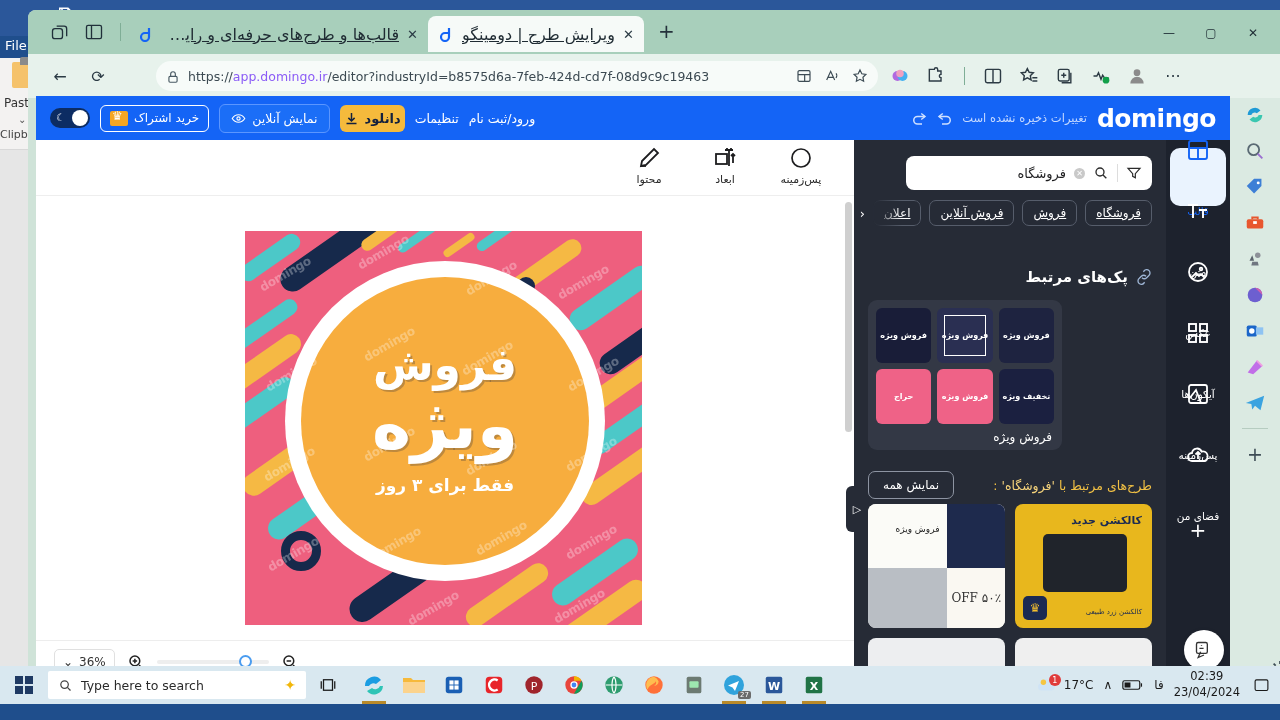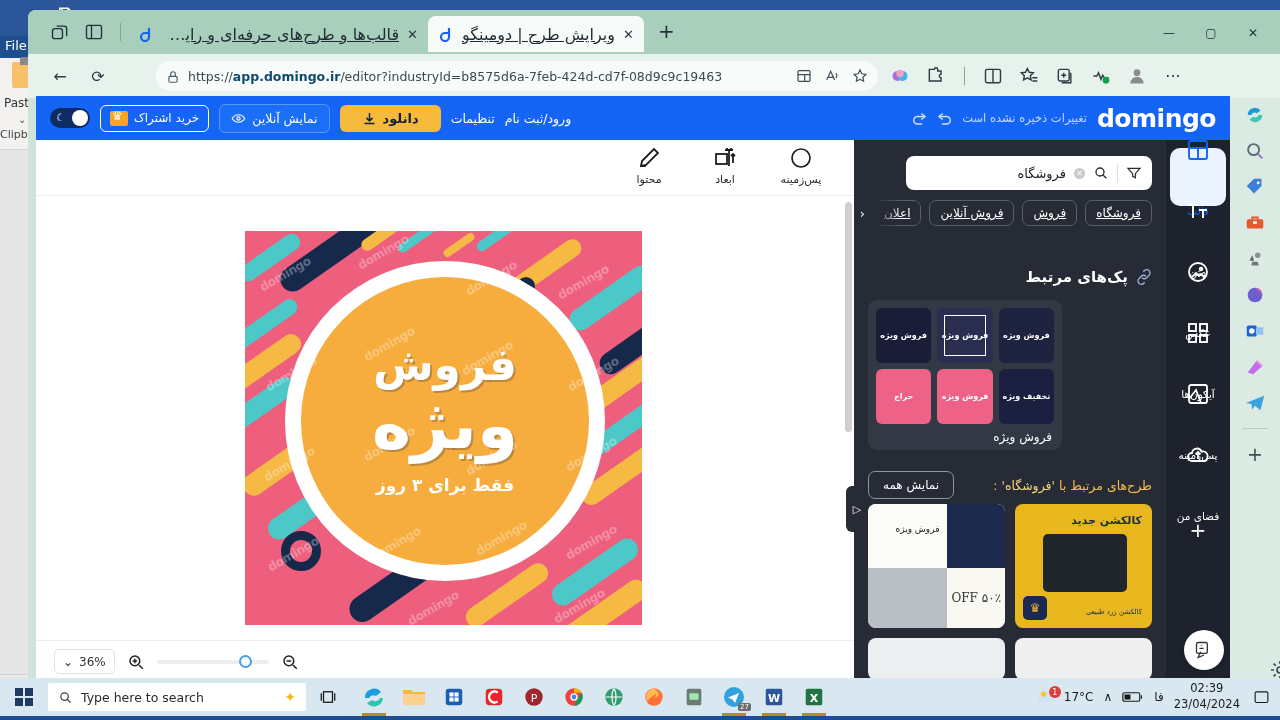--- a/index.html
+++ b/index.html
@@ -54,21 +54,21 @@
   
   .addrbar { position:absolute; left:0; top:44px; width:1252px; height:44px; background:#e7f2ec; }
   .nav-btns { position:absolute; left:22px; top:22px; transform:translateY(-50%); display:flex; gap:18px; align-items:center; }
   .nav-btn { width:20px; height:20px; color:#2b3a44; display:flex; align-items:center; justify-content:center; }
   .omnibox {
     position:absolute; left:128px; top:7px; width:722px; height:30px; background:#f7fbf9;
     border-radius:15px; display:flex; align-items:center; padding:0 10px; gap:8px;
   }
   .omnibox .lock { width:14px; height:14px; color:#4a5a64; }
   .url { font-size:12.5px; color:#3c4a52; white-space:nowrap; overflow:hidden; }
-  .url b { color:#0c4a6e; font-weight:700; }
+  .url b { color:#8b5cf6; font-weight:400; }
   .omni-right { margin-left:auto; display:flex; gap:12px; align-items:center; }
   .omni-ic { width:16px; height:16px; color:#3d4c55; display:flex; align-items:center; justify-content:center; }
   .tb-right { position:absolute; left:862px; top:22px; transform:translateY(-50%); display:flex; gap:16px; align-items:center; }
   .tb-ic { width:20px; height:20px; display:flex; align-items:center; justify-content:center; color:#2d3b44; }
 
   
   .edge-side { position:absolute; right:0; top:88px; width:50px; height:584px; background:#dbeae2;
                display:flex; flex-direction:column; align-items:center; padding-top:6px; gap:14px; }
   .es-ic { width:22px; height:22px; display:flex; align-items:center; justify-content:center; }
   .es-div { width:26px; height:1px; background:#b6ccc0; }
@@ -85,21 +85,21 @@
   .darkmode-toggle { width:40px; height:20px; border-radius:10px; background:#0c2c63; position:relative; }
   .darkmode-toggle .knob { position:absolute; right:2px; top:2px; width:16px; height:16px; border-radius:50%; background:#fff; }
   .darkmode-toggle .moon { position:absolute; left:6px; top:4px; color:#fff; font-size:10px; }
   .btn-sub { border:1px solid #ffffff; border-radius:6px; color:#fff; font-size:12px; padding:5px 9px;
              display:flex; align-items:center; gap:6px; }
   .crown { width:18px; height:15px; background:#f5a623; border-radius:2px; position:relative; }
   .crown::before { content:"♛"; position:absolute; left:2px; top:-2px; font-size:12px; color:#fff; }
   .btn-online { background:#1b6ef7; border:1px solid #5b96ff; border-radius:6px; color:#fff; font-size:12.5px;
                 padding:6px 11px; display:flex; align-items:center; gap:6px; }
   .btn-dl { background:#f5ba3c; border-radius:6px; color:#14213d; font-size:13px; font-weight:700;
-            padding:6px 22px; display:flex; align-items:center; gap:6px; }
+            padding:6px 4px; display:flex; align-items:center; gap:6px; }
   .hdr-link { color:#fff; font-size:12.5px; }
 
   
   .edit-toolbar { position:absolute; left:0; top:44px; width:818px; height:56px; background:#fff;
                   display:flex; direction:rtl; padding:6px 28px; gap:26px; border-bottom:1px solid #eee; }
   .tool { display:flex; flex-direction:column; align-items:center; gap:3px; width:50px; }
   .tool .ti { width:24px; height:24px; display:flex; align-items:center; justify-content:center; color:#1d1d1f; }
   .tool .tl { font-size:11px; color:#2a2a2a; }
 
   
@@ -198,21 +198,21 @@
   .rail-lbl { font-size:10.5px;margin-top:39px; }
   .rail-plus { color:#fff; font-size:20px; margin-top:4px; }
   .rail-brain { position:absolute; left:1186px; top:628px; width:36px; height:36px; border-radius:50%;
                 background:#f6f8fb; display:flex; align-items:center; justify-content:center; }
   .rail-trans { position:absolute; left:1184px; top:578px; width:40px; height:40px; border-radius:50%;
                 background:#fff; display:flex; align-items:center; justify-content:center;
                 box-shadow:0 1px 4px rgba(0,0,0,.2); }
   .rail-gear { position:absolute; left:1240px; top:648px; width:24px; height:24px; color:#3d4c55; }
 
   
-  .taskbar { position:absolute; left:0; bottom:4px; width:1280px; height:38px; background:#d9e8f0; display:flex; align-items:center; }
+  .taskbar { position:absolute; left:0; bottom:16px; width:1280px; height:38px; background:#d9e8f0; display:flex; align-items:center; }
   .start { width:48px; height:38px; display:flex; align-items:center; justify-content:center; }
   .tb-search { width:258px; height:28px; background:#fff; border-radius:2px; display:flex;
                align-items:center; gap:8px; padding:0 10px; font-size:12.5px; color:#2a2a2a; }
   .tb-taskview { width:44px; height:38px; display:flex; align-items:center; justify-content:center; }
   .tb-apps { display:flex; align-items:center; gap:0; margin-left:4px; }
   .tbapp { width:40px; height:38px; display:flex; align-items:center; justify-content:center; position:relative; }
   .tbapp.running::after { content:""; position:absolute; bottom:0; left:8px; width:24px; height:3px; background:#b98a2a; }
   .tray { margin-left:auto; display:flex; align-items:center; gap:10px; padding-right:8px; }
   .tray-item { display:flex; align-items:center; gap:6px; font-size:12px; color:#1a1a1a; }
   .clock { text-align:center; font-size:11.5px; color:#1a1a1a; line-height:1.35; }

